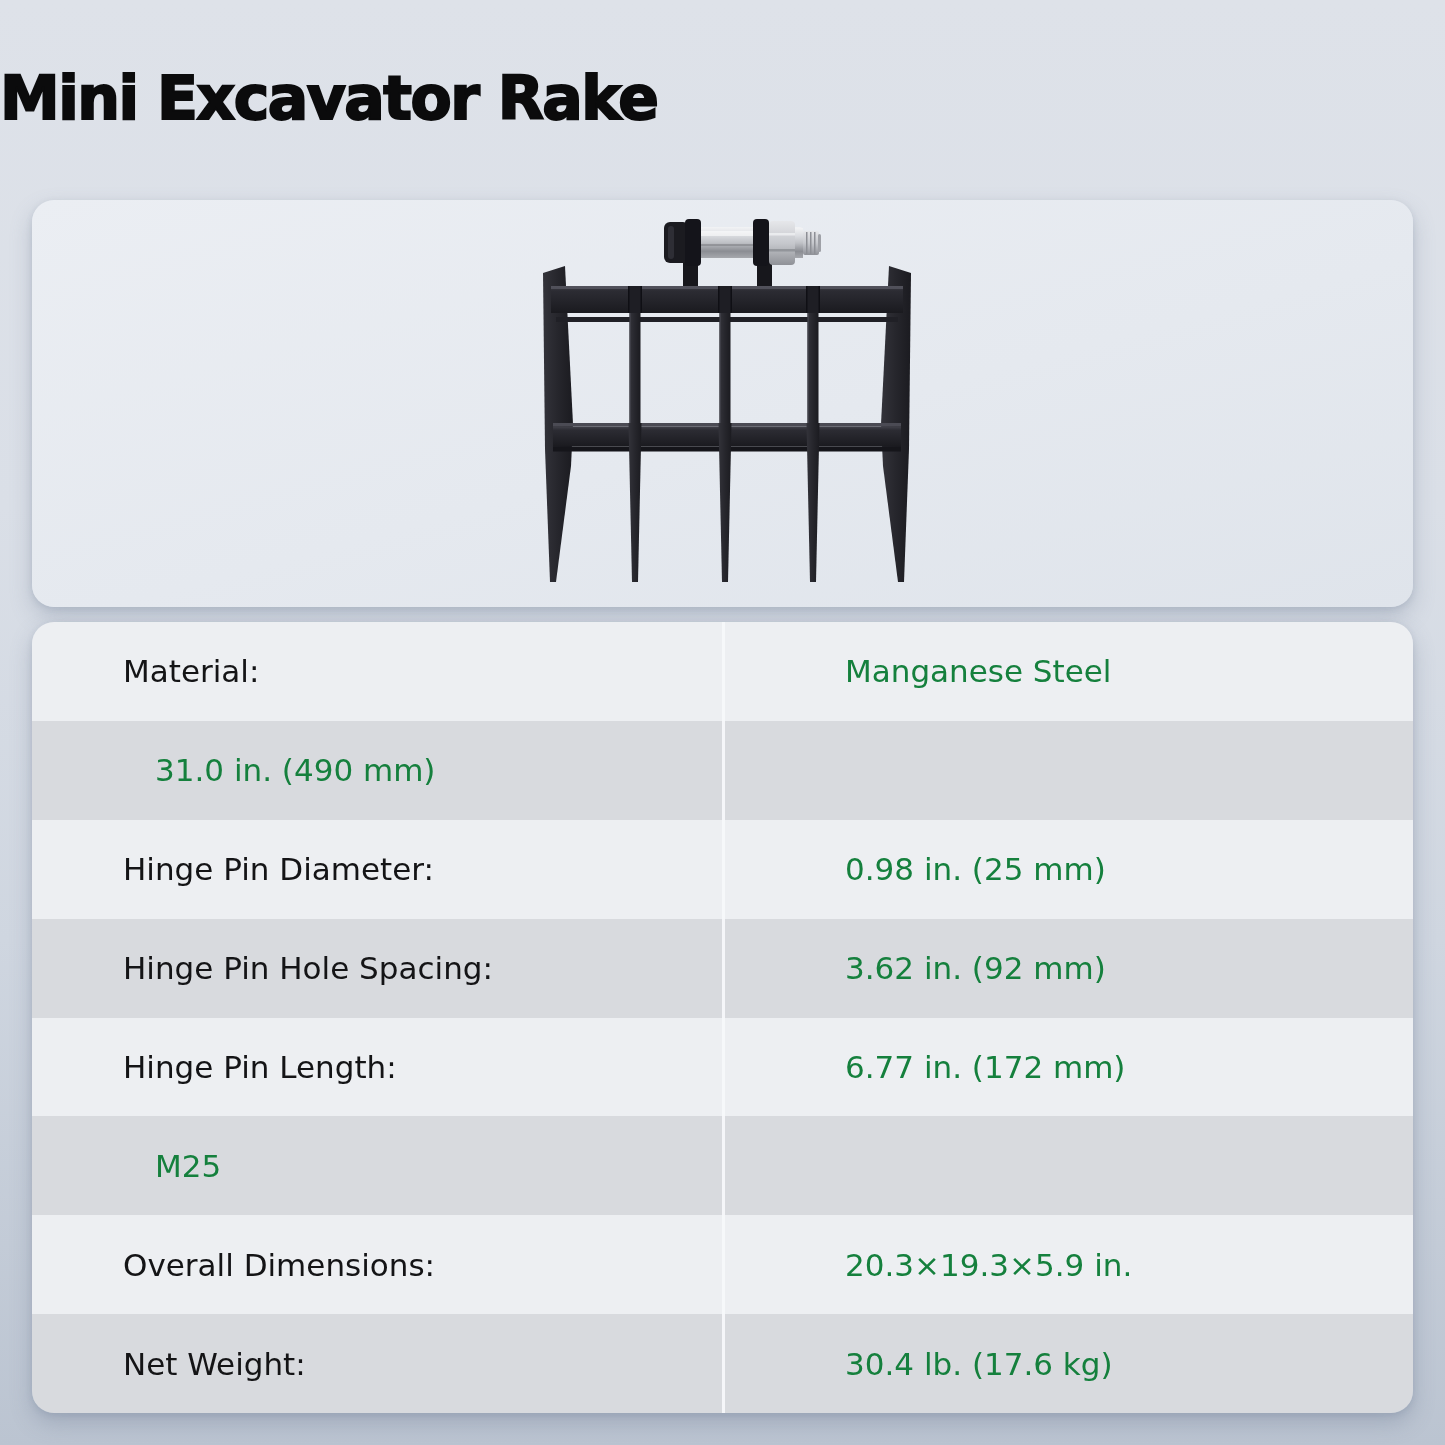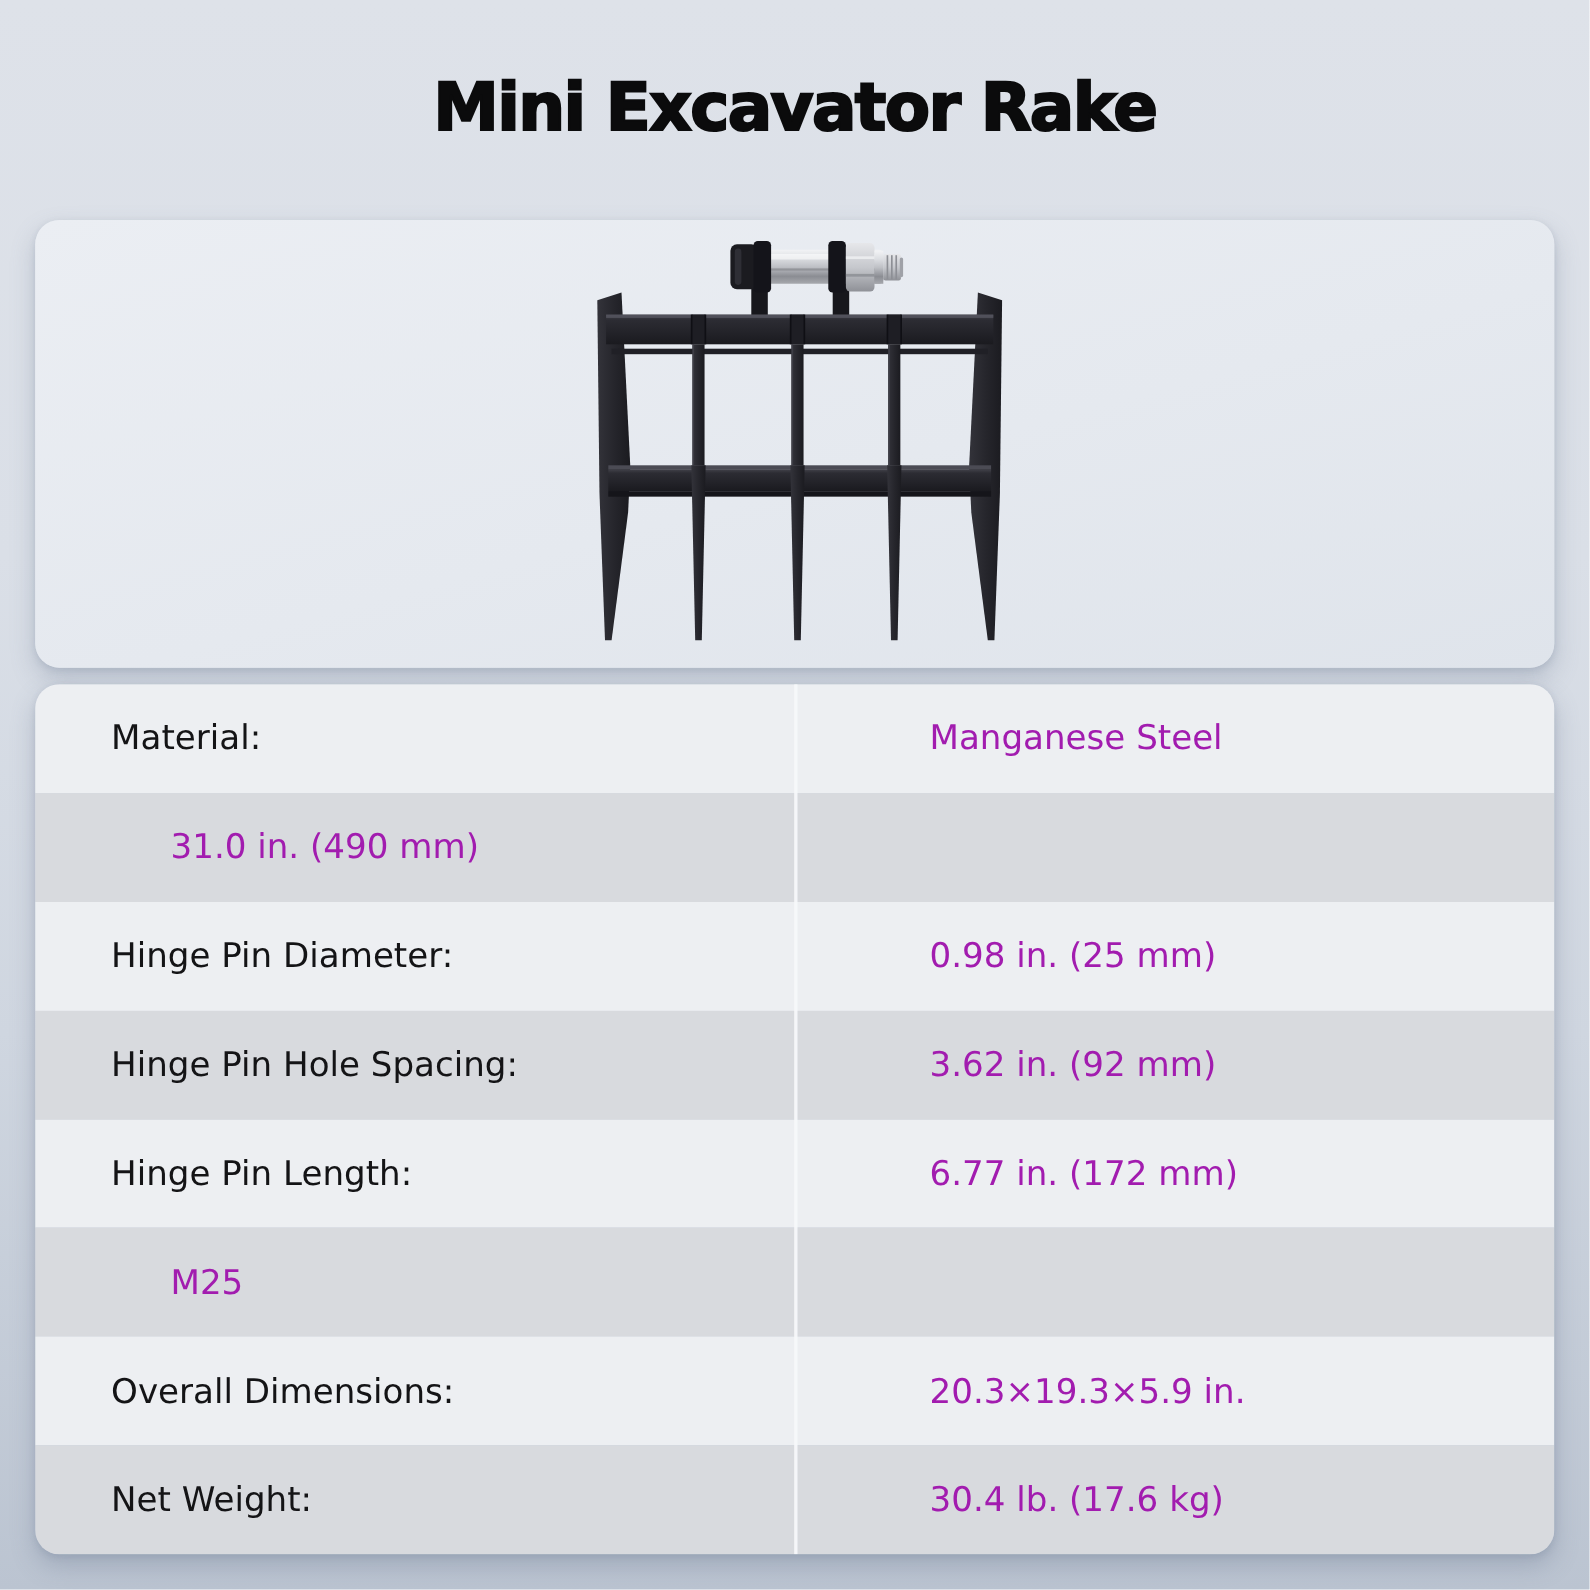--- a/index.html
+++ b/index.html
@@ -12,21 +12,20 @@
   }
   body {
     position: relative;
     background: linear-gradient(180deg, #dee2e9 0%, #dadfe7 35%, #cfd6e0 65%, #bbc4d1 100%);
   }
   .page-title {
     position: absolute;
     top: 62px;
     left: 0;
     width: 100%;
-    text-align: center;
     font-size: 60px;
     line-height: 72px;
     font-weight: bold;
     letter-spacing: -1.5px;
     color: #0b0b0c;
     -webkit-text-stroke: 2px #0b0b0c;
   }
   .image-card {
     position: absolute;
     left: 32px;
@@ -67,34 +66,34 @@
     flex: 1;
     display: flex;
     background: #edeff2;
   }
   .spec-row:nth-child(even) {
     background: #d8dade;
   }
   .spec-label {
     width: 690px;
     box-sizing: border-box;
-    padding-left: 69px;
+    padding-left: 91px;
     display: flex;
     align-items: center;
     font-size: 31px;
     color: #141416;
   }
   .spec-value {
     flex: 1;
     box-sizing: border-box;
     padding-left: 123px;
     display: flex;
     align-items: center;
     font-size: 31px;
-    color: #a21caf;
+    color: #15803d;
   }
 </style>
 </head>
 <body>
 
 <div class="page-title">Mini Excavator Rake</div>
 
 <div class="image-card">
   <svg width="390" height="385" viewBox="0 0 390 385" aria-hidden="true">
     <defs>

